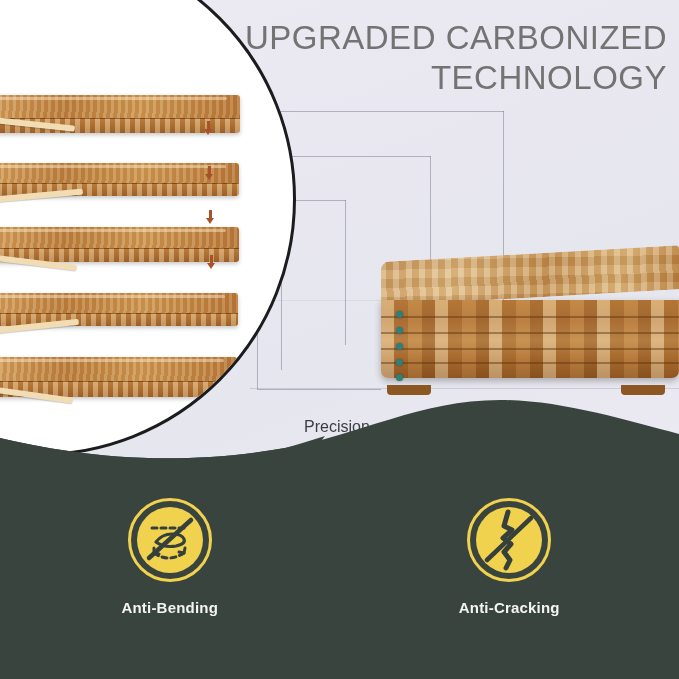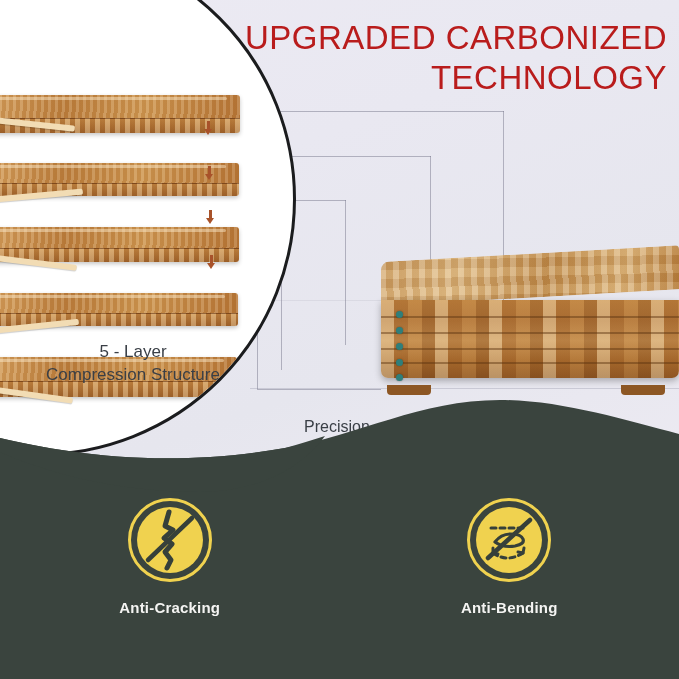--- a/index.html
+++ b/index.html
@@ -27,21 +27,21 @@
   }
   .surface-line2{
     position:absolute; left:250px; top:300px; width:429px; height:1px;
     background:rgba(150,150,170,.16);
   }
 
   
   .title{
     position:absolute; right:12px; top:18px; width:520px;
     text-align:right;
-    color:#b91c1c;
+    color:#737373;
     font-size:33px; line-height:40px;
     letter-spacing:.5px;
     font-weight:400;
     white-space:pre-line;
   }
 
   
   .circle-callout{
     position:absolute;
     left:-218px; top:-58px;
@@ -310,55 +310,53 @@
   </div>
   <div class="down-arrow" style="left:206px; top:210px;">
     <div class="shaft"></div>
       <div class="head"></div>
   </div>
   <div class="down-arrow" style="left:207px; top:255px;">
     <div class="shaft"></div>
       <div class="head"></div>
   </div>
 
-  <div class="circle-caption">5 - Layer
-Compression Structure</div>
 
   <svg class="dark-band" viewBox="0 0 679 679">
     <path d="M0,438 C60,452 160,470 285,448 C360,435 420,400 500,400
              C560,400 625,420 679,434 L679,679 L0,679 Z" fill="#3a443e"></path>
     <path d="M0,438 C60,452 160,470 285,448 C300,444 312,440 325,436
              C300,470 255,492 200,492 C110,492 40,470 0,452 Z" fill="#3a443e"></path>
   </svg>
 
   <div class="features">
-
-    <div class="feature">
-      <div class="badge">
-        <div class="disc"></div>
-        <svg width="64" height="64" viewBox="0 0 64 64">
-          <path d="M31 4 L27 18 L35 22 L26 30 L34 36 L27 44 L33 52 L29 60" fill="none" stroke="#36403a" stroke-width="5" stroke-linecap="round" stroke-linejoin="round"></path>
-          <path d="M10 52 L54 10" stroke="#36403a" stroke-width="4.5" stroke-linecap="round"></path>
-        </svg>
-      </div>
-      <div class="feat-label">Anti-Cracking</div>
-    </div>
 
     <div class="feature">
       <div class="badge">
         <div class="disc"></div>
         <svg width="64" height="64" viewBox="0 0 64 64">
           <g fill="none" stroke="#36403a" stroke-width="3" stroke-linecap="round" stroke-linejoin="round">
             <path d="M14 20 H50" stroke-dasharray="5 4"></path>
             <path d="M18 34 q6 -8 16 -8 q10 0 12 5 q2 5 -8 7 q-12 2 -20 -4" stroke-width="3.2"></path>
             <path d="M16 45 q14 10 30 0" stroke-dasharray="5 4"></path>
             <path d="M16 45 l0 -5 M16 45 l5 1"></path>
             <path d="M46 45 l-5 -1 M46 45 l1 -5"></path>
           </g>
           <path d="M11 50 L53 12" stroke="#36403a" stroke-width="4.5" stroke-linecap="round"></path>
         </svg>
       </div>
       <div class="feat-label">Anti-Bending</div>
     </div>
 
+    <div class="feature">
+      <div class="badge">
+        <div class="disc"></div>
+        <svg width="64" height="64" viewBox="0 0 64 64">
+          <path d="M31 4 L27 18 L35 22 L26 30 L34 36 L27 44 L33 52 L29 60" fill="none" stroke="#36403a" stroke-width="5" stroke-linecap="round" stroke-linejoin="round"></path>
+          <path d="M10 52 L54 10" stroke="#36403a" stroke-width="4.5" stroke-linecap="round"></path>
+        </svg>
+      </div>
+      <div class="feat-label">Anti-Cracking</div>
+    </div>
+
 
   </div>
 </div>
 
 </body></html>

